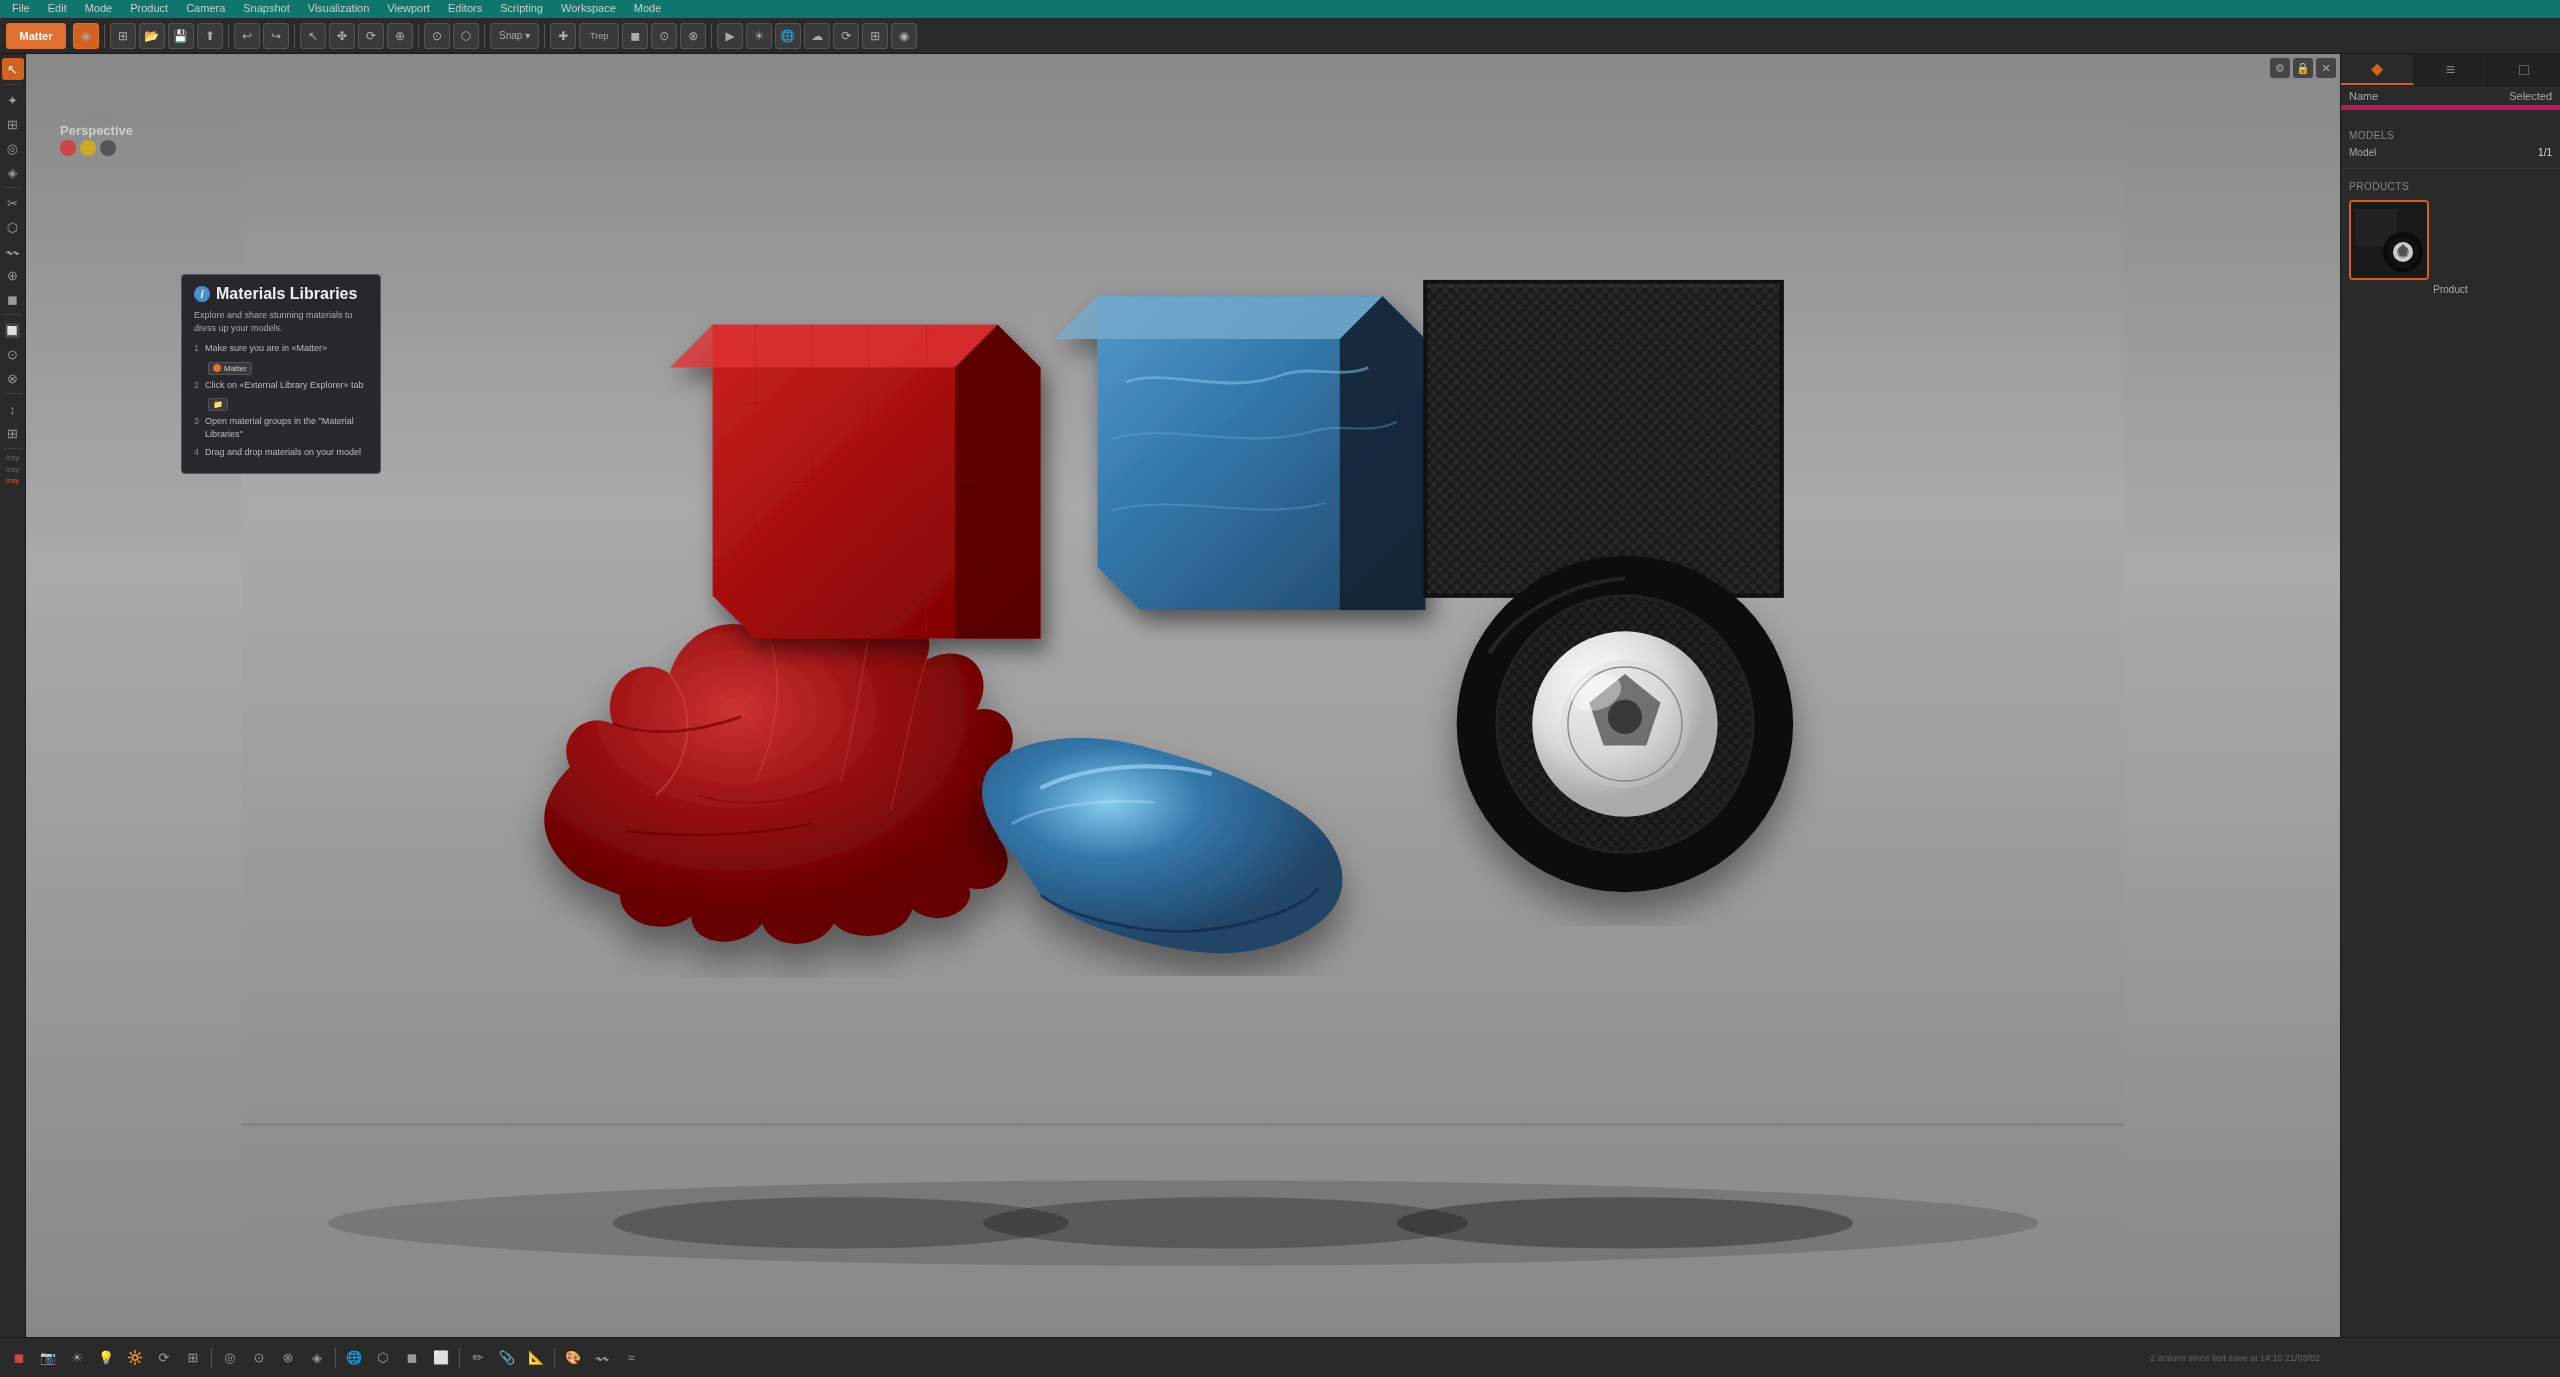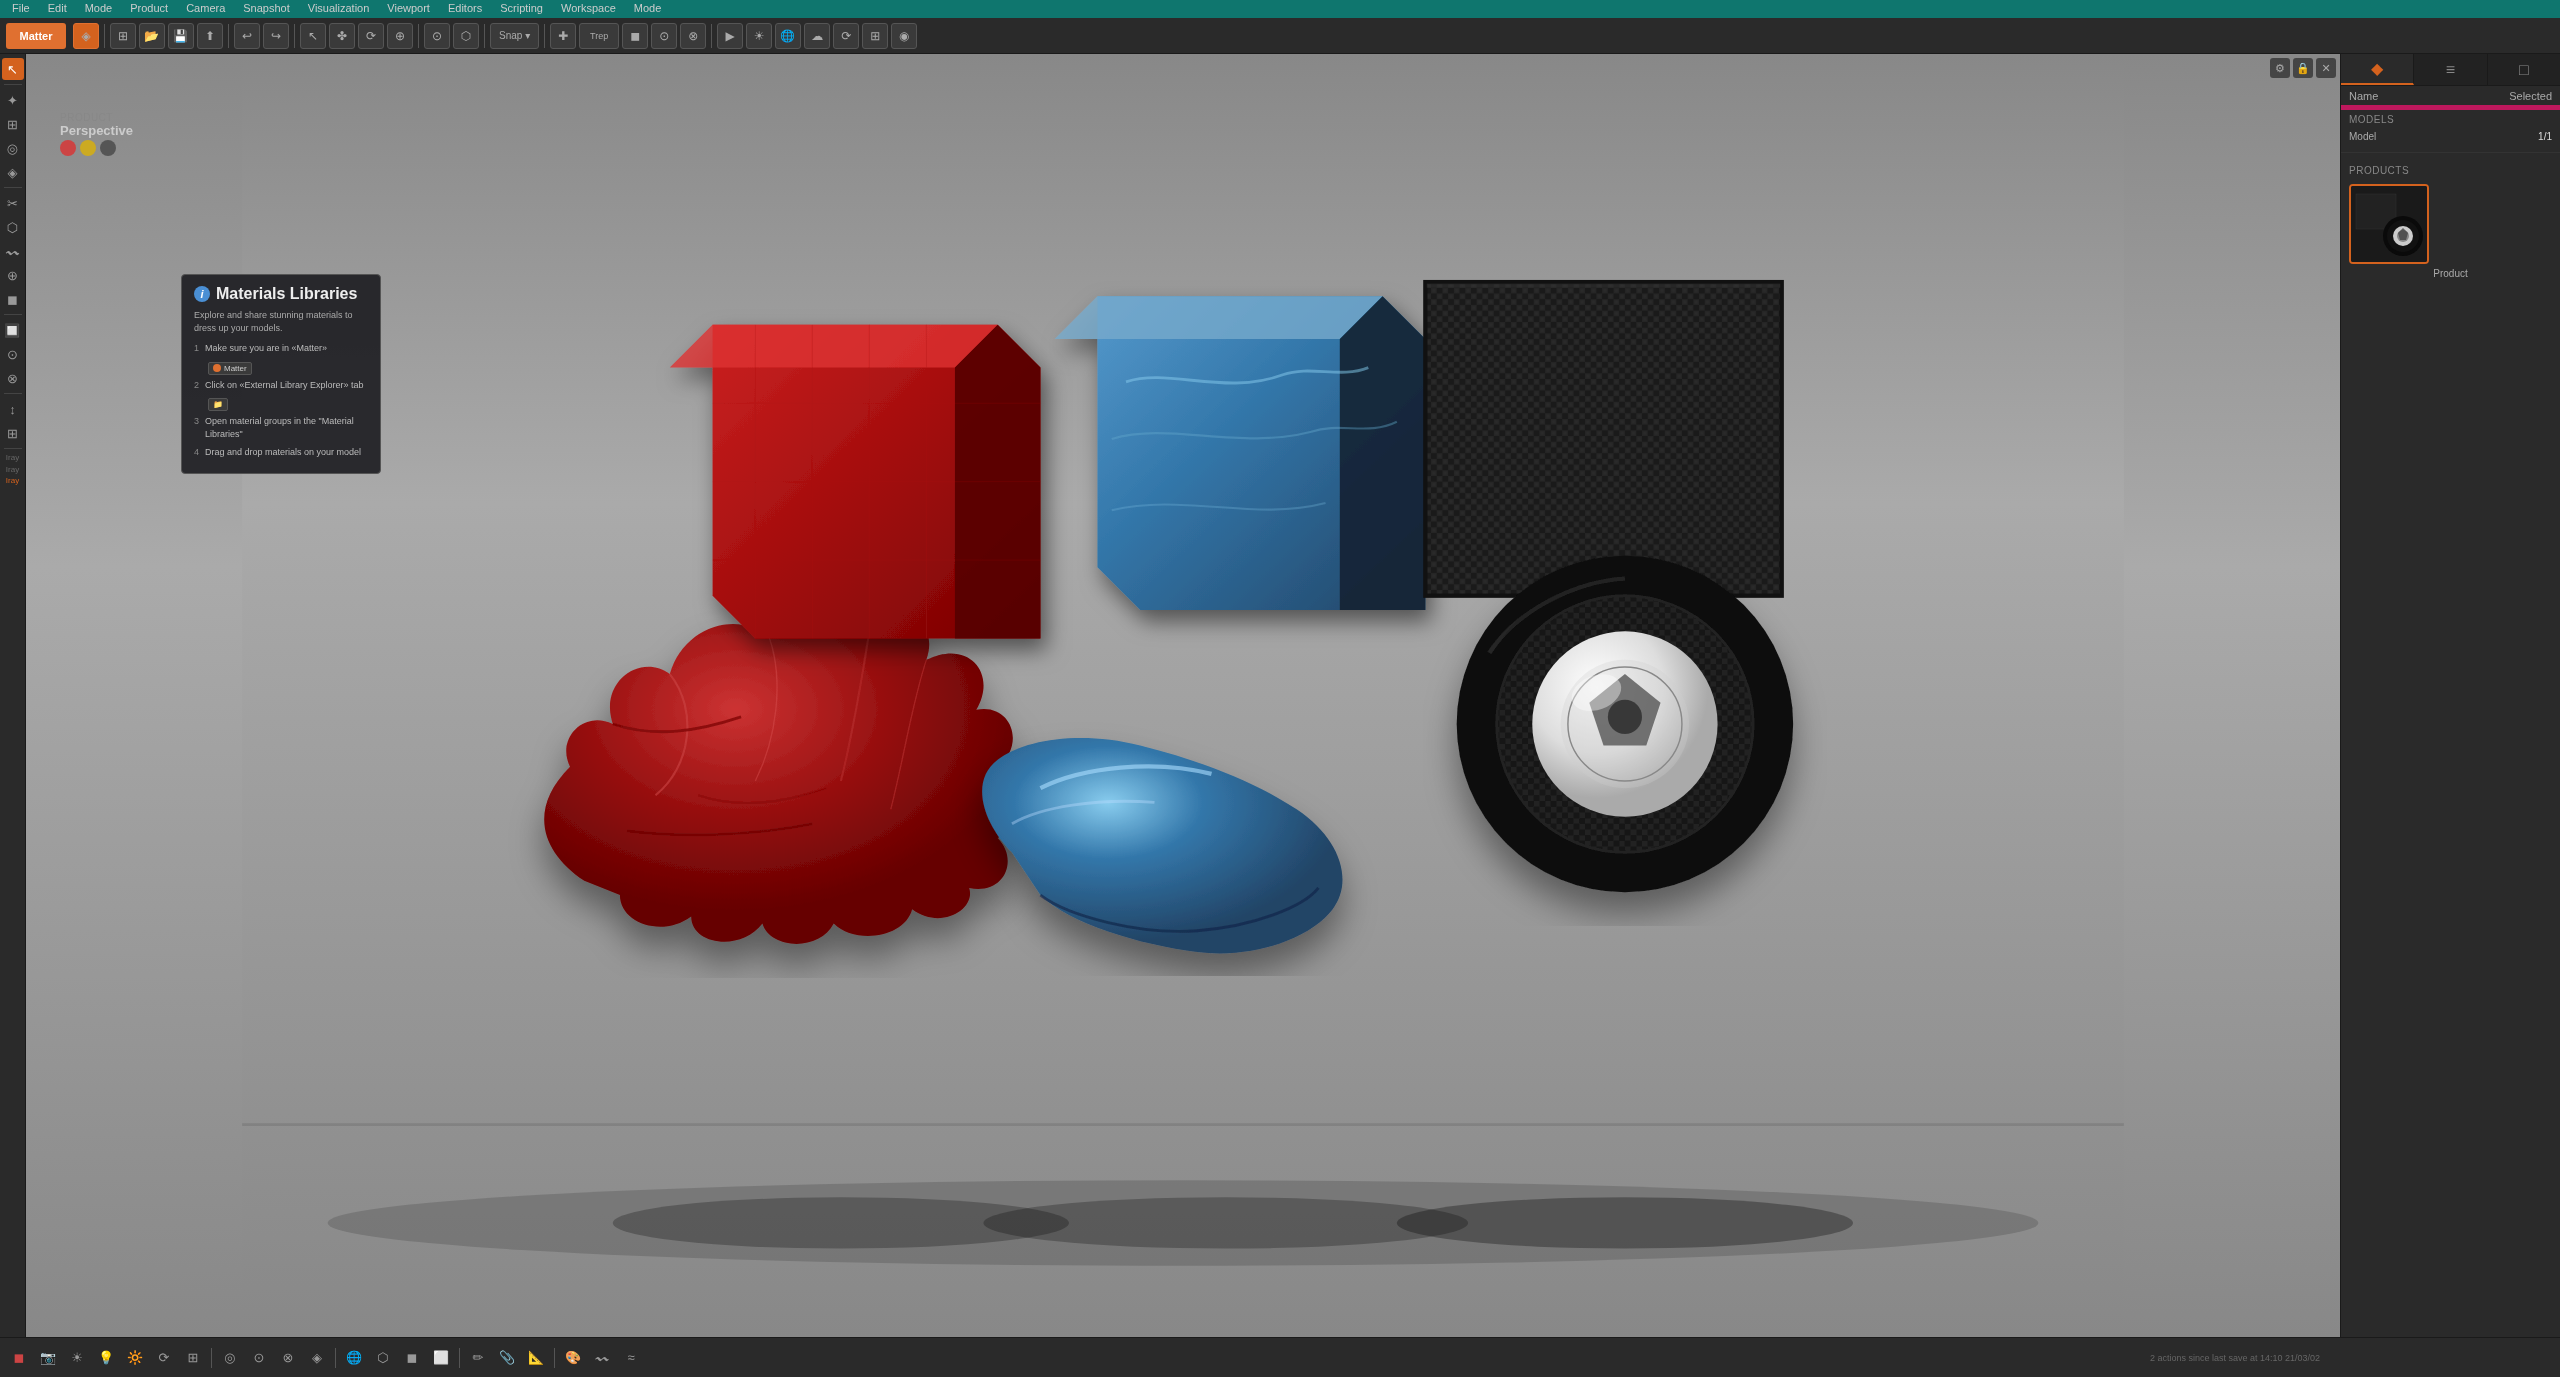--- a/index.html
+++ b/index.html
@@ -281,20 +281,21 @@
       align-items: center;
       padding: 4px 8px;
       font-size: 11px;
       color: #aaa;
       border-bottom: 5px solid #be185d;
       height: 24px;
     }
     #right-models-section {
       padding: 4px 8px;
       font-size: 11px;
+      margin-top: 16px;
     }
     .models-label {
       font-size: 10px;
       color: #888;
       text-transform: uppercase;
       letter-spacing: 0.5px;
       margin-bottom: 4px;
     }
     .models-row {
       display: flex;

